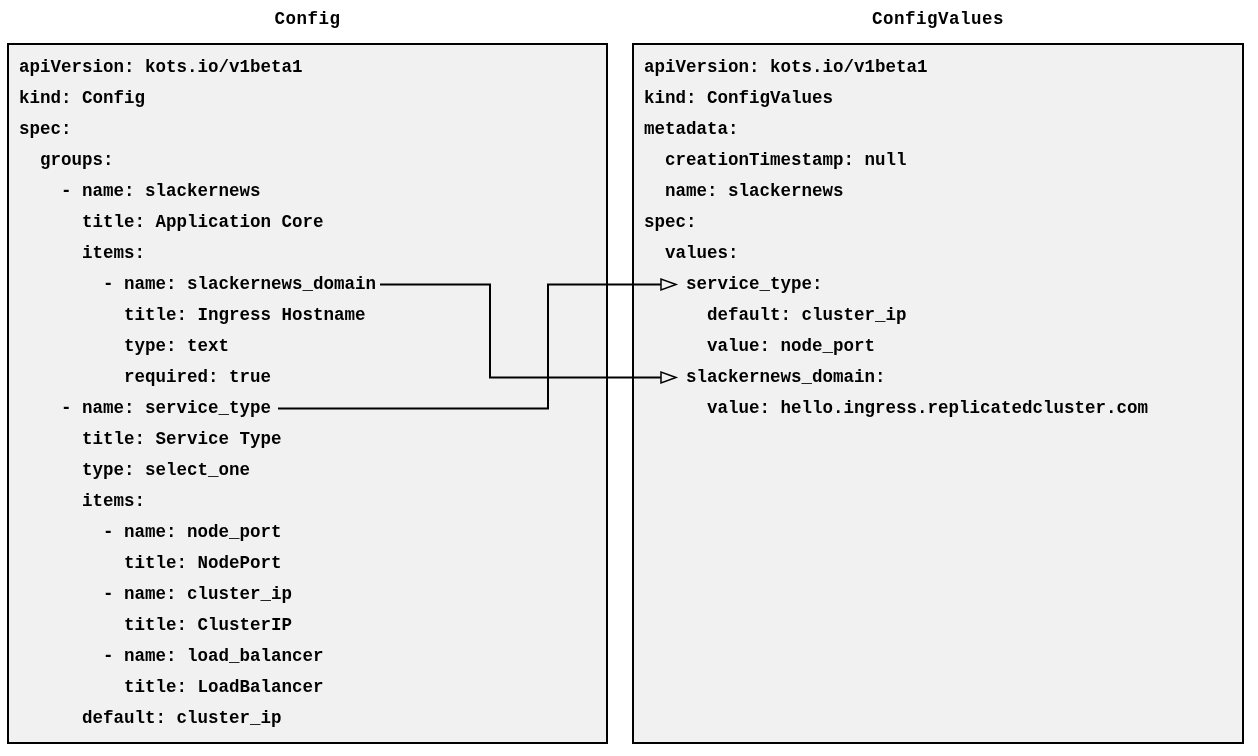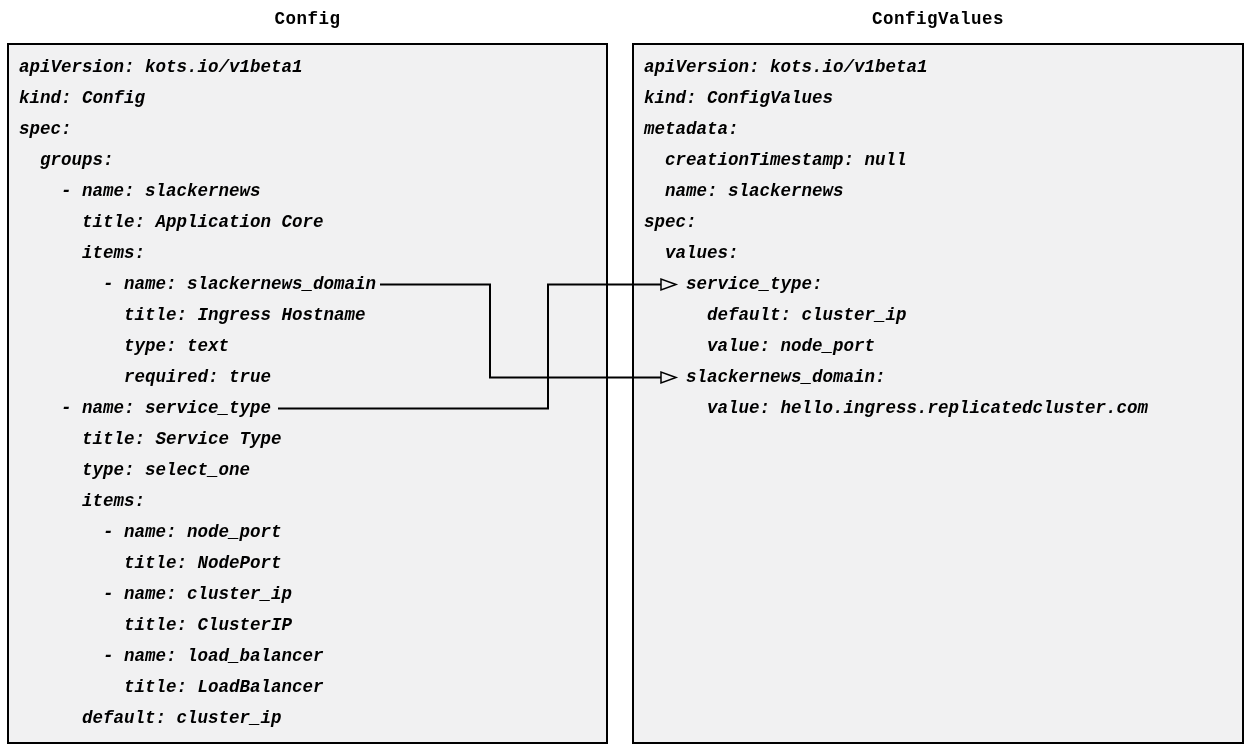--- a/index.html
+++ b/index.html
@@ -24,21 +24,20 @@
   }
   .panel-title.left  { left: 7px;   width: 601px; }
   .panel-title.right { left: 632px; width: 612px; }
   .panel {
     position: absolute;
     top: 43px;
     height: 701px;
     background: #f1f1f2;
     border: 2px solid #000000;
     box-sizing: border-box;
-    font-style: italic;
   }
   .panel.left  { left: 7px;   width: 601px; }
   .panel.right { left: 632px; width: 612px; }
   .code {
     margin: 0;
     padding: 7px 0 0 10px;
     font-family: "Liberation Mono", "DejaVu Sans Mono", monospace;
     font-weight: bold;
     font-size: 17.5px;
     line-height: 31px;

